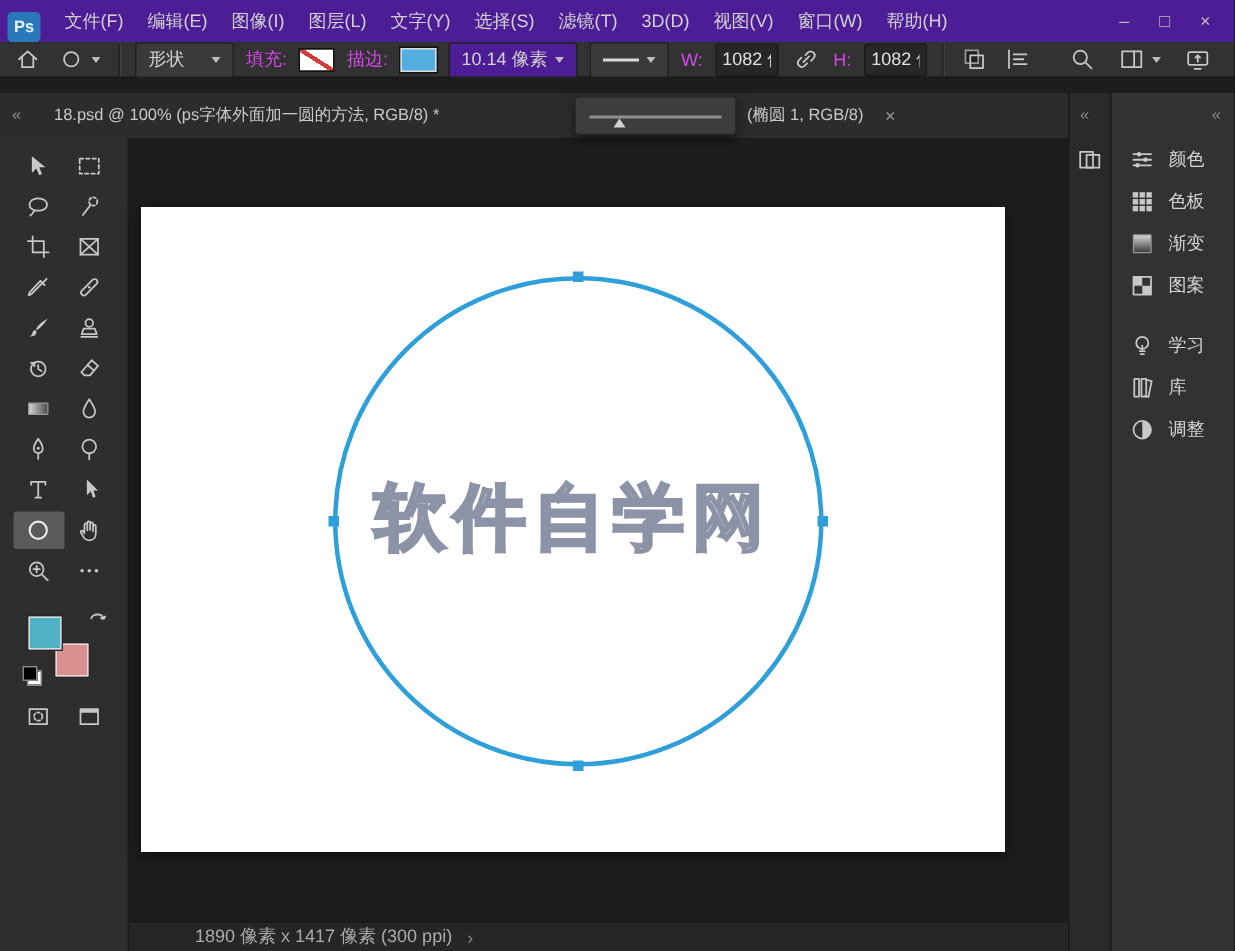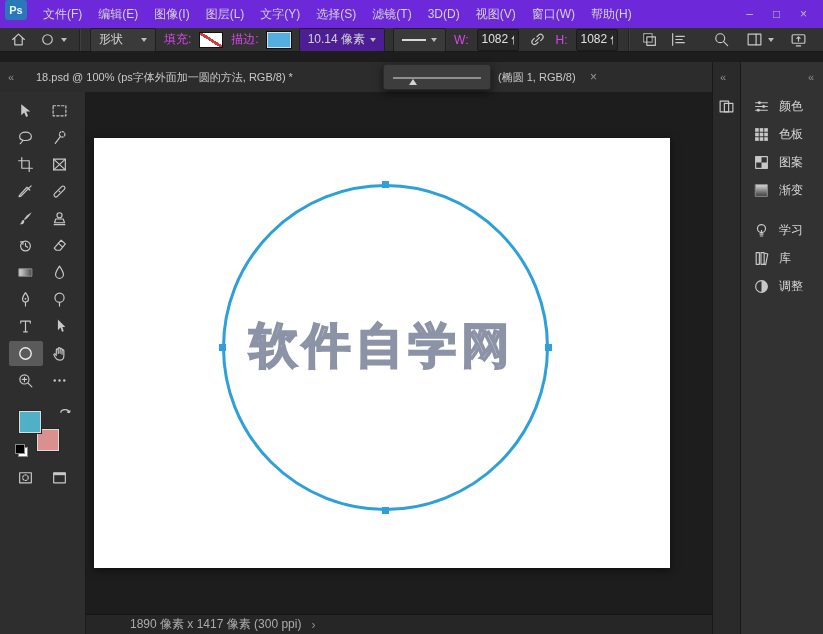--- a/index.html
+++ b/index.html
@@ -1,21 +1,21 @@
 <!DOCTYPE html>
 <html><head>
 <meta charset="utf-8">
 <style>
   *{box-sizing:border-box;margin:0;padding:0}
   body{margin:0;background:#111}
   .app{position:relative;width:823px;height:634px;background:#1d1d1d;overflow:hidden;
        font-family:"Liberation Sans",sans-serif;font-size:12px;color:#d2d2d2;user-select:none}
 
   
-  .titlebar{position:absolute;left:0;top:0;right:0;height:28px;background:#6d28d9;display:flex;align-items:flex-start}
+  .titlebar{position:absolute;left:0;top:0;right:0;height:28px;background:#4c1d95;display:flex;align-items:flex-end}
   .ps-badge{width:22px;height:20px;margin:0 8px 0 5px;background:#2a78ba;color:#eaf6ff;border-radius:3px;
             font-weight:bold;font-size:11px;display:flex;align-items:center;justify-content:center}
   .menubar{display:flex}
   .menu-item{padding:0 8px;line-height:28px;font-size:12px;color:#d2d2d2;cursor:default}
   .win-controls{margin-left:auto;display:flex;margin-right:6px}
   .win-btn{width:27px;text-align:center;line-height:28px;color:#bdbdbd;font-size:12px}
 
   
   .optionsbar{position:absolute;left:0;top:28px;right:0;height:24px;background:#323232;
               border-bottom:1px solid #181818;display:flex;align-items:center;padding:0 8px;gap:8px}
@@ -418,38 +418,38 @@
           <rect class="f" x="6.3" y="6.3" width="3.4" height="3.4"></rect>
           <rect class="f" x="10.6" y="6.3" width="3.4" height="3.4"></rect>
           <rect class="f" x="2" y="10.6" width="3.4" height="3.4"></rect>
           <rect class="f" x="6.3" y="10.6" width="3.4" height="3.4"></rect>
           <rect class="f" x="10.6" y="10.6" width="3.4" height="3.4"></rect>
         </svg>
       <span class="dlabel">色板</span>
     </div>
     <div class="dock-item">
       <svg class="isvg" viewBox="0 0 16 16">
-          <rect x="2.5" y="2.5" width="11" height="11"></rect>
-          <rect class="f" x="2.5" y="2.5" width="5.5" height="5.5"></rect>
-          <rect class="f" x="8" y="8" width="5.5" height="5.5"></rect>
-        </svg>
-      <span class="dlabel">图案</span>
-    </div>
-    <div class="dock-item">
-      <svg class="isvg" viewBox="0 0 16 16">
           <defs>
             <linearGradient id="dg1" x1="0" y1="0" x2="0" y2="1">
               <stop offset="0" stop-color="#d8d8d8"></stop>
               <stop offset="1" stop-color="#3a3a3a"></stop>
             </linearGradient>
           </defs>
           <rect x="2.5" y="2.5" width="11" height="11" style="fill:url(#dg1);stroke:#999;stroke-width:.8"></rect>
         </svg>
       <span class="dlabel">渐变</span>
     </div>
+    <div class="dock-item">
+      <svg class="isvg" viewBox="0 0 16 16">
+          <rect x="2.5" y="2.5" width="11" height="11"></rect>
+          <rect class="f" x="2.5" y="2.5" width="5.5" height="5.5"></rect>
+          <rect class="f" x="8" y="8" width="5.5" height="5.5"></rect>
+        </svg>
+      <span class="dlabel">图案</span>
+    </div>
     <div class="dock-gap"></div>
     <div class="dock-item">
       <svg class="isvg" viewBox="0 0 16 16">
           <circle cx="8" cy="6.2" r="3.8"></circle>
           <path d="M6.5 11.4 h3 M6.9 13.2 h2.2 M8 10 V8"></path>
         </svg>
       <span class="dlabel">学习</span>
     </div>
     <div class="dock-item">
       <svg class="isvg" viewBox="0 0 16 16">

